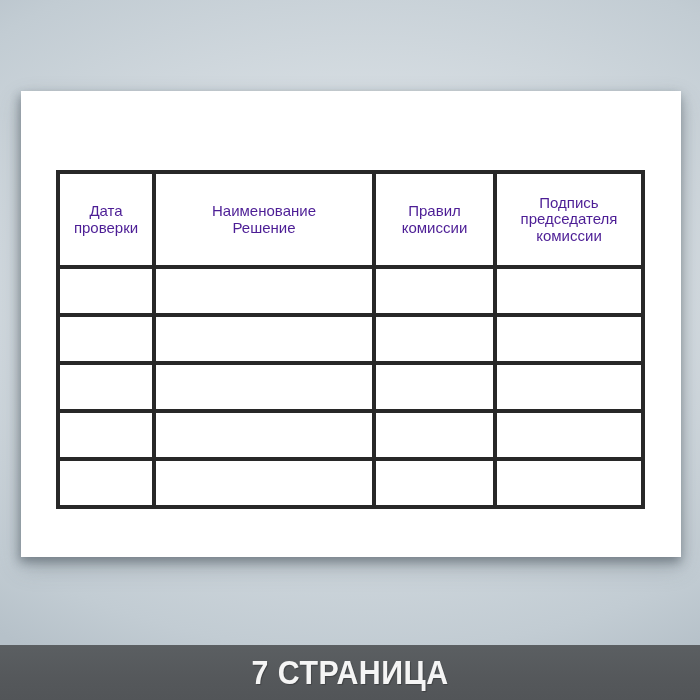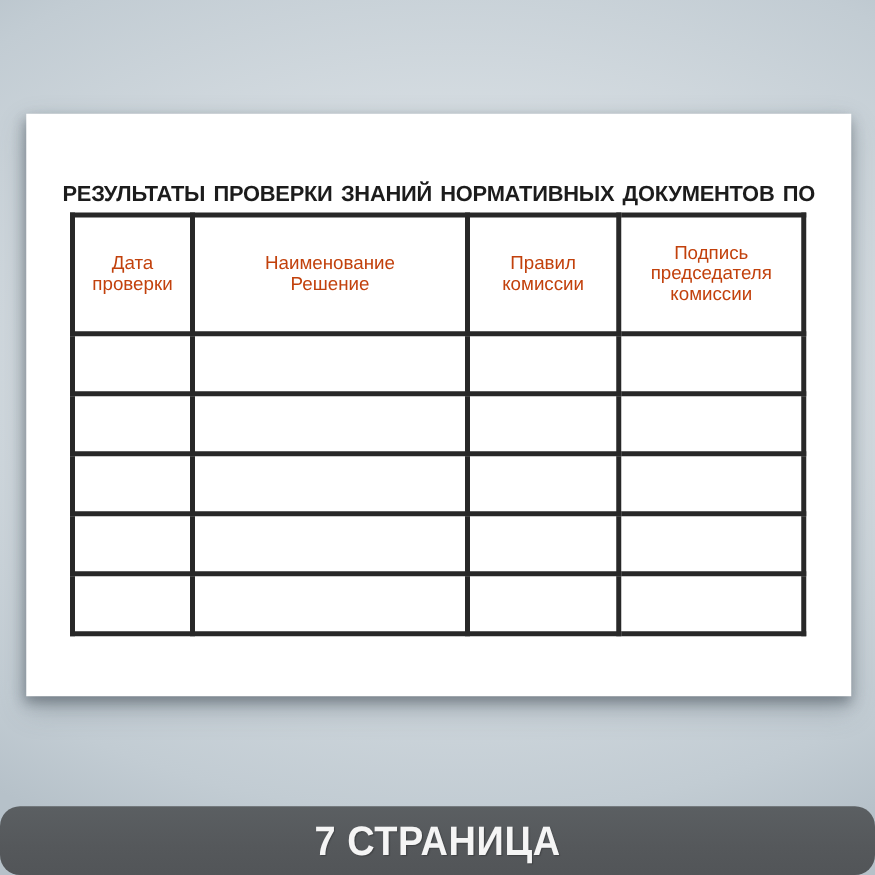--- a/index.html
+++ b/index.html
@@ -55,57 +55,55 @@
   .doc-table td {
     border: 4px solid #282828;
     padding: 0;
     background: #ffffff;
   }
   .doc-table th {
     height: 91px;
     font-weight: normal;
     font-size: 15px;
     line-height: 16.5px;
-    color: #c2410c;
+    color: #4c1d95;
     text-align: center;
     vertical-align: middle;
     white-space: pre-line;
   }
   .doc-table tbody td {
     height: 44px;
   }
   
   .footer-bar {
     position: absolute;
     left: 0;
     top: 645px;
     width: 700px;
     height: 55px;
     background: linear-gradient(#5b5f62 0%, #55585b 60%, #525558 100%);
     display: flex;
     align-items: center;
     justify-content: center;
-    border-radius: 16px;
   }
   .footer-label {
     color: #f5f5f5;
     font-weight: bold;
     font-size: 33px;
     letter-spacing: 0.5px;
     transform: scaleX(0.92);
     text-shadow: 1px 1px 1px rgba(0,0,0,0.25);
   }
 </style>
 </head>
 <body>
 
 <div class="paper">
 
   <div class="doc-title">
-    <span>РЕЗУЛЬТАТЫ  ПРОВЕРКИ  ЗНАНИЙ НОРМАТИВНЫХ ДОКУМЕНТОВ  ПО</span>
     <br>
     <span>ПРОМЫШЛЕННОЙ  БЕЗОПАСНОСТИ И  ДРУГИХ СПЕЦИАЛЬНЫХ  ПРАВИЛ</span>
   </div>
 
   <table class="doc-table">
     <colgroup>
       <col style="width:96px">
       <col style="width:220px">
       <col style="width:121px">
       <col style="width:148px">

